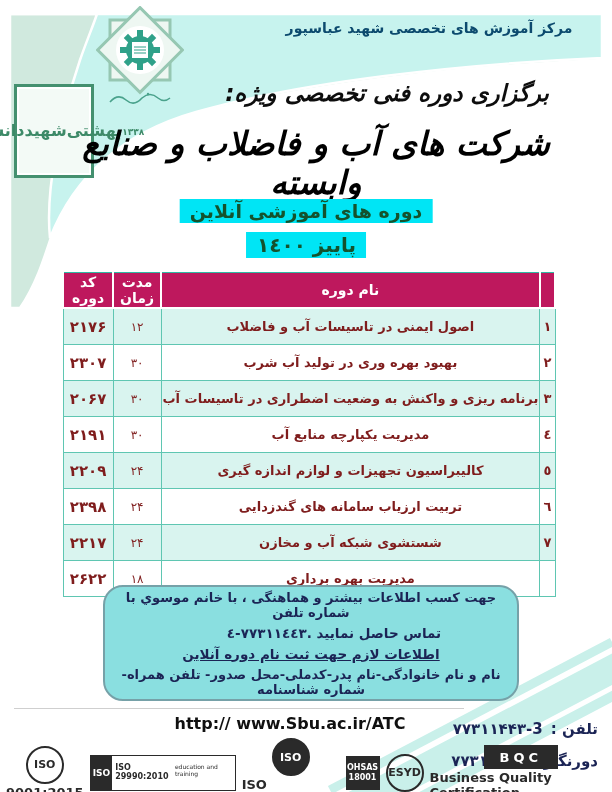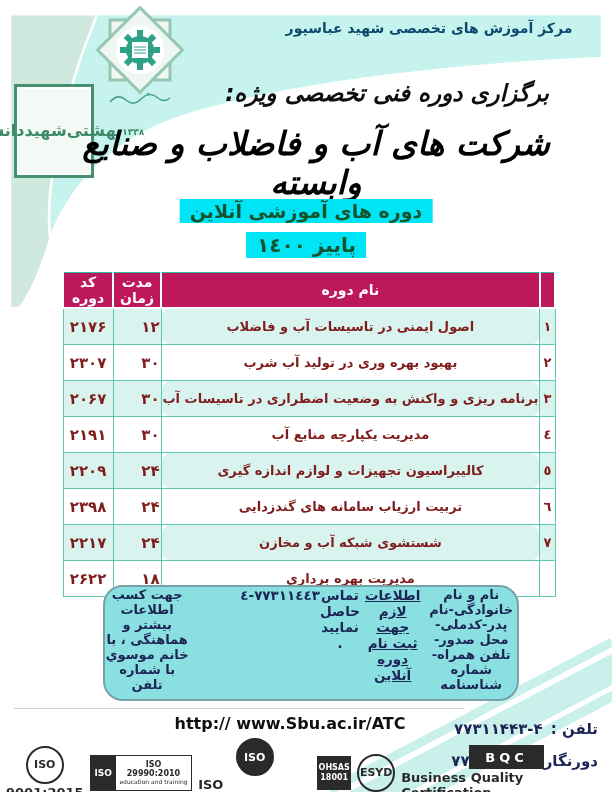--- a/index.html
+++ b/index.html
@@ -45,28 +45,28 @@
   }
   .course-table th,.course-table td{border:1px solid #5fc6b2;text-align:center;}
   .course-table th{
     background:#be185d;color:#ffffff;font-size:14px;font-weight:bold;
     height:30px;border-left:2px solid #ffffff;border-right:2px solid #ffffff;
     border-top:1px solid #2fbaa3;border-bottom:2px solid #ffffff;
   }
   .course-table td{height:33px;color:#7f1d1d;background:#ffffff;margin-left:24px;}
   .course-table tbody tr:nth-child(odd) td{background:#d9f4ef;}
   td.c-num{width:28px;font-size:13px;font-weight:bold;}
-  td.c-name{width:296px;font-size:13px;font-weight:bold;white-space:nowrap;overflow:hidden;border-radius:11px;}
-  td.c-dur{width:82px;font-size:15px;font-weight:bold;text-align:right;}
+  td.c-name{width:296px;font-size:13px;font-weight:bold;white-space:nowrap;overflow:hidden;}
+  td.c-dur{width:82px;font-size:12px;font-weight:normal;}
   td.c-code{width:86px;font-size:15px;font-weight:bold;}
   
   .contact-box{
     position:absolute;left:103px;top:585px;width:412px;height:112px;
     background:#8adfe0;border:2px solid #76a1a8;border-radius:20px;
-    display:flex;justify-content:center;gap:5px;
+    display:flex;flex-direction:column;justify-content:center;gap:5px;
     color:#1b2455;font-weight:bold;text-align:center;
   }
   .contact-box .ln{font-size:13px;direction:rtl;}
   .contact-box .ln2{display:flex;direction:ltr;justify-content:center;font-size:13.5px;margin-left:46px;}
   .contact-box .ln3{text-decoration:underline;font-size:13.5px;}
   .num-ltr{direction:ltr;unicode-bidi:isolate;}
   
   .footer-rule{position:absolute;top:708px;left:14px;width:450px;height:1px;background:#cfcfcf;}
   .site-url{
     position:absolute;top:714px;left:140px;width:300px;text-align:center;
@@ -86,21 +86,21 @@
   }
   .circ.dark{background:#2a2a2a;color:#fff;}
   .cert .sub{font-size:13px;font-weight:bold;color:#2a2a2a;margin-top:1px;}
   .c-box{
     display:flex;flex-direction:row;align-items:stretch;border:1px solid #2a2a2a;height:34px;
   }
   .c-box .isq{
     background:#2a2a2a;color:#fff;width:26px;display:flex;align-items:center;justify-content:center;
     font-size:9px;font-weight:bold;
   }
-  .c-box .btxt{display:flex;flex-direction:column;justify-content:center;padding:7px 3px;text-align:center;}
+  .c-box .btxt{display:flex;flex-direction:row;justify-content:center;padding:7px 3px;}
   .c-box .btxt .t1{font-size:8px;font-weight:bold;color:#2a2a2a;}
   .c-box .btxt .t2{font-size:6px;color:#2a2a2a;}
   .sq{
     width:34px;height:34px;background:#2a2a2a;color:#fff;display:flex;align-items:center;
     justify-content:center;font-size:8px;font-weight:bold;text-align:center;line-height:1.2;
   }
   .bqc{
     height:24px;padding:0 16px;background:#2a2a2a;color:#fff;display:flex;align-items:center;
     justify-content:center;font-size:13px;font-weight:bold;letter-spacing:4px;
   }
@@ -225,21 +225,21 @@
     </div>
     <div class="ln ln3">اطلاعات لازم جهت ثبت نام دوره آنلاین</div>
     <div class="ln">نام و نام خانوادگی-نام پدر-کدملی-محل صدور- تلفن همراه- شماره شناسنامه</div>
   </div>
 
   <div class="footer-rule"></div>
   <div class="site-url">http:// www.Sbu.ac.ir/ATC</div>
 
   <div class="phone-block">
     <div class="phone-row">
-      <span class="num-ltr">۷۷۳۱۱۴۴۳-۴</span>
+      <span class="num-ltr">۷۷۳۱۱۴۴۳-3</span>
       <span class="rtl">تلفن :</span>
     </div>
     <div class="phone-row">
       <span class="num-ltr">۷۷۳۱۱۴۴۵</span>
       <span class="rtl">دورنگار :</span>
     </div>
   </div>
 
   <div class="certs">
     <div class="cert">

